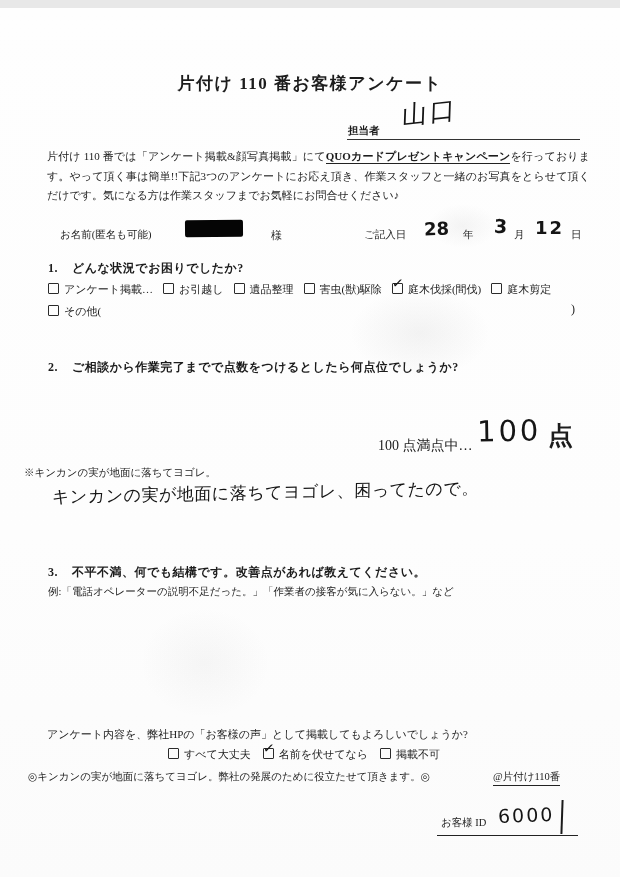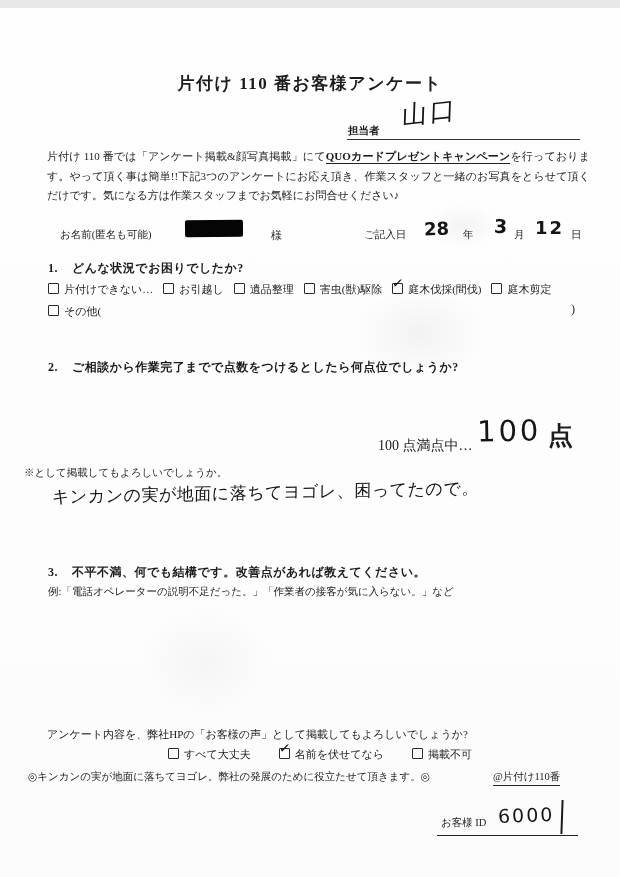--- a/index.html
+++ b/index.html
@@ -55,21 +55,21 @@
   .q2-head{top:351px;left:48px;text-align:center;}
   .scale-label{top:429px;left:378px;font-size:14px;}
   .score-hand{top:406px;left:477px;font-size:29px;letter-spacing:3px;transform:rotate(-1deg);font-weight:normal;}
   .score-unit{top:411px;left:548px;font-size:25px;font-weight:bold;}
   .reason-prompt{top:458px;left:24px;font-size:10.5px;}
   .reason-hand{top:473px;left:52px;width:440px;font-size:17px;font-weight:normal;
     transform:rotate(-1.2deg) skewX(-2deg);letter-spacing:.5px;white-space:nowrap;}
   .q3-head{top:556px;left:48px;}
   .q3-example{top:577px;left:48px;font-size:10.5px;}
   .pub-q{top:719px;left:47px;font-size:11px;}
-  .pub-opts{top:739px;left:168px;gap:28px;}
+  .pub-opts{top:739px;left:168px;gap:12px;}
   .thanks{top:762px;left:28px;font-size:10.5px;}
   .brand{top:762px;left:493px;font-size:10.5px;border-bottom:1px solid #222;padding-bottom:1px;}
   .cid-line{top:827px;left:437px;width:141px;border-bottom:1.2px solid #222;height:0;}
   .cid-label{top:808px;left:441px;font-size:10.5px;}
   .cid-hand{top:796px;left:498px;font-size:19px;letter-spacing:2px;transform:rotate(-2deg);font-weight:normal;}
   .cid-stroke{top:792px;left:561px;width:1.5px;height:34px;background:#1a1a1a;transform:rotate(2deg);}
   .smudge{pointer-events:none;border-radius:50%;}
   .sm1{top:280px;left:350px;width:140px;height:90px;
     background:radial-gradient(closest-side,rgba(110,110,110,.08),rgba(110,110,110,0));}
   .sm2{top:600px;left:140px;width:130px;height:110px;
@@ -101,40 +101,40 @@
   <div class="abs d-year hand">28</div>
   <div class="abs u-year">年</div>
   <div class="abs d-month hand">3</div>
   <div class="abs u-month">月</div>
   <div class="abs d-day hand">12</div>
   <div class="abs u-day">日</div>
 
   <div class="abs q-head q1-head"><span class="q-num">1.</span><span>どんな状況でお困りでしたか?</span></div>
 
   <div class="abs optrow q1-opts">
-    <span class="opt"><span class="cb"></span><span>片付けできない…</span></span>
+    <span class="opt"><span class="cb"></span><span>アンケート掲載…</span></span>
     <span class="opt"><span class="cb"></span><span>お引越し</span></span>
     <span class="opt"><span class="cb"></span><span>遺品整理</span></span>
     <span class="opt"><span class="cb"></span><span>害虫(獣)駆除</span></span>
     <span class="opt"><span class="cb"><span class="check hand">✓</span></span><span>庭木伐採(間伐)</span></span>
     <span class="opt"><span class="cb"></span><span>庭木剪定</span></span>
   </div>
 
   <div class="abs optrow q1-other">
     <span class="opt"><span class="cb"></span><span>その他(</span></span>
   </div>
   <div class="abs close-paren">)</div>
 
   <div class="abs q-head q2-head"><span class="q-num">2.</span><span>ご相談から作業完了までで点数をつけるとしたら何点位でしょうか?</span></div>
 
   <div class="abs scale-label">100 点満点中…</div>
   <div class="abs score-hand hand">100</div>
   <div class="abs score-unit">点</div>
 
-  <div class="abs reason-prompt">※として掲載してもよろしいでしょうか。</div>
+  <div class="abs reason-prompt">※キンカンの実が地面に落ちてヨゴレ。</div>
   <div class="abs reason-hand hand">キンカンの実が地面に落ちてヨゴレ、困ってたので。</div>
 
   <div class="abs q-head q3-head"><span class="q-num">3.</span><span>不平不満、何でも結構です。改善点があれば教えてください。</span></div>
   <div class="abs q3-example">例:「電話オペレーターの説明不足だった。」「作業者の接客が気に入らない。」など</div>
 
   <div class="abs pub-q">アンケート内容を、弊社HPの「お客様の声」として掲載してもよろしいでしょうか?</div>
 
   <div class="abs optrow pub-opts">
     <span class="opt"><span class="cb"></span><span>すべて大丈夫</span></span>
     <span class="opt"><span class="cb"><span class="check hand">✓</span></span><span>名前を伏せてなら</span></span>

